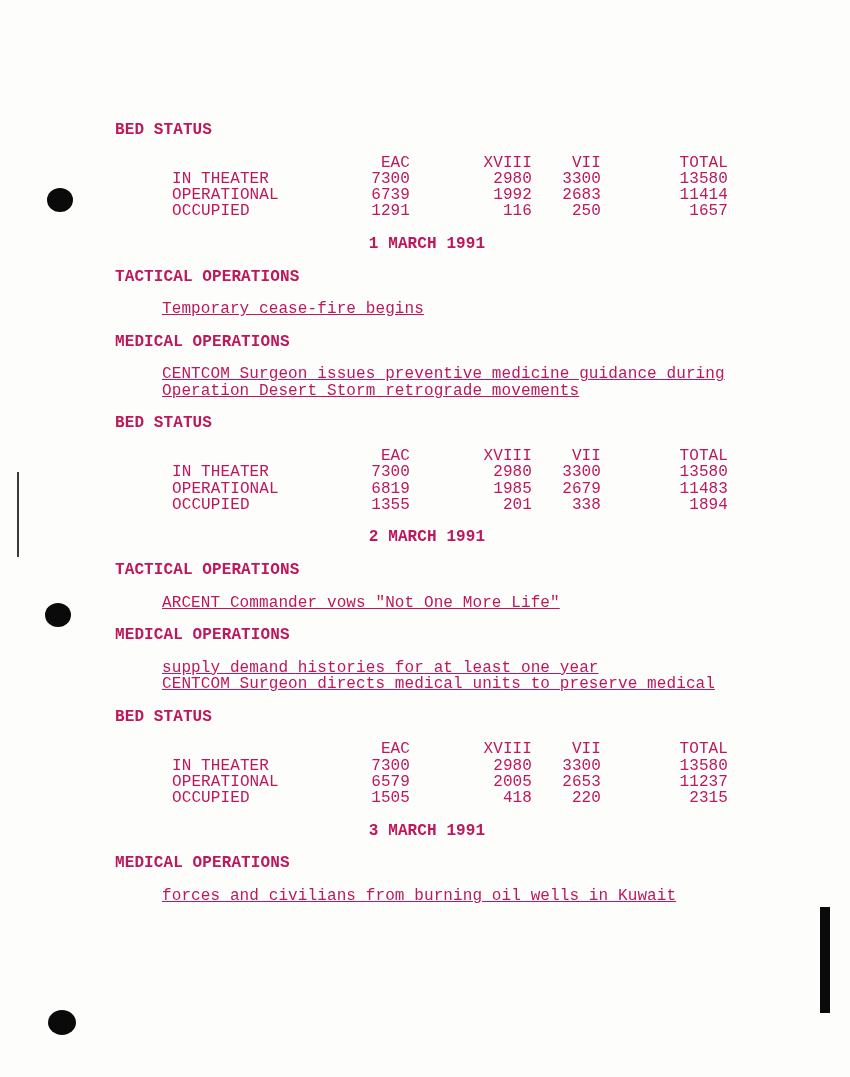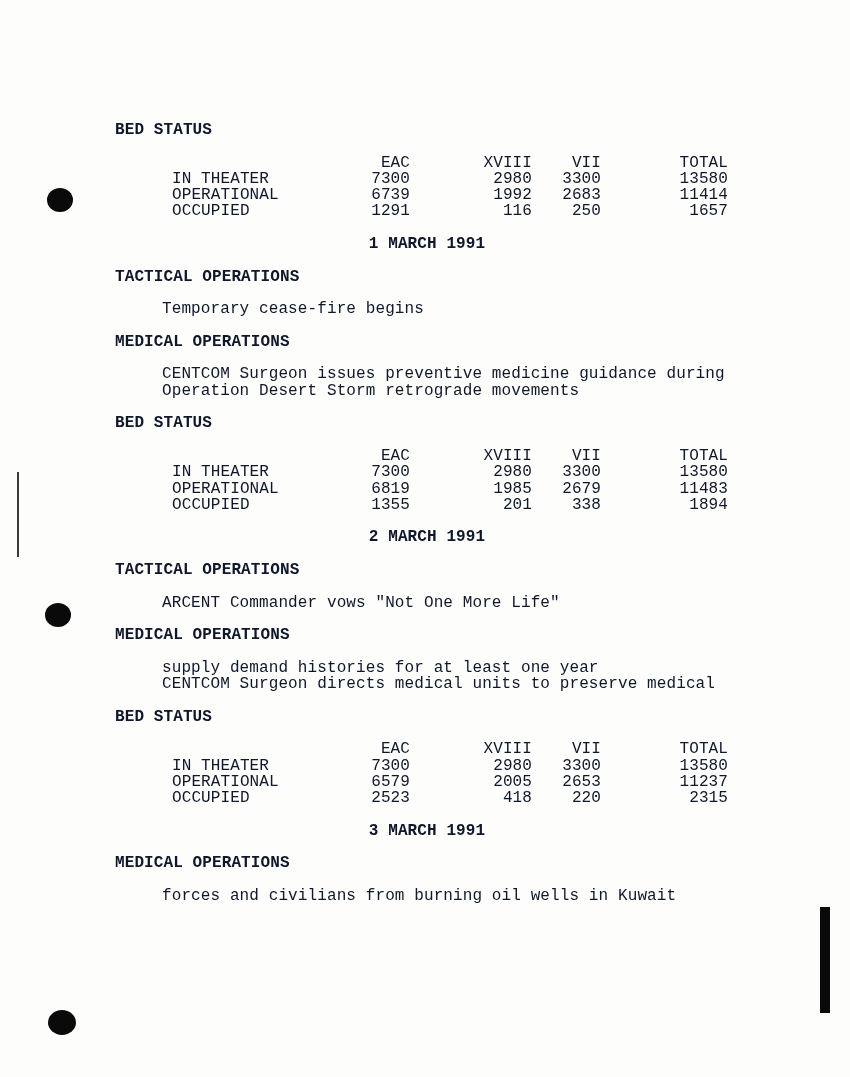--- a/index.html
+++ b/index.html
@@ -2,21 +2,21 @@
 <html><head>
 <meta charset="utf-8">
 <style>
   * { box-sizing: border-box; }
   html, body { margin: 0; padding: 0; background: #fdfdfb; }
   .page {
     position: relative;
     width: 850px;
     height: 1077px;
     background: #fdfdfb;
-    color: #0f172a;
+    color: #be185d;
     font-family: "Liberation Mono", "DejaVu Sans Mono", monospace;
     font-size: 16px;
     letter-spacing: 0.1px;
     line-height: 16.3px;
     overflow: hidden;
   }
   .content {
     position: absolute;
     left: 115px;
     top: 122px;
@@ -25,20 +25,21 @@
   .h {
     font-weight: bold;
     margin: 0 0 16.3px 0;
     white-space: nowrap;
   }
   .date {
     text-align: center;
   }
   .para {
     margin: 0 0 16.3px 47px;
+    text-decoration: underline;
   }
   .pl { white-space: nowrap; }
   .bed-table {
     border-collapse: collapse;
     table-layout: fixed;
     margin: 0 0 16.3px 57px;
   }
   .bed-table th, .bed-table td {
     padding: 0;
     font-weight: normal;
@@ -215,21 +216,21 @@
         </tr>
         <tr>
           <td class="lbl">OPERATIONAL</td>
           <td>6579</td>
           <td>2005</td>
           <td>2653</td>
           <td>11237</td>
         </tr>
         <tr>
           <td class="lbl">OCCUPIED</td>
-          <td>2523</td>
+          <td>1505</td>
           <td>418</td>
           <td>220</td>
           <td>2315</td>
         </tr>
       </tbody>
     </table>
 
     <div class="h date">3 MARCH 1991</div>
 
     <div class="h">MEDICAL OPERATIONS</div>

